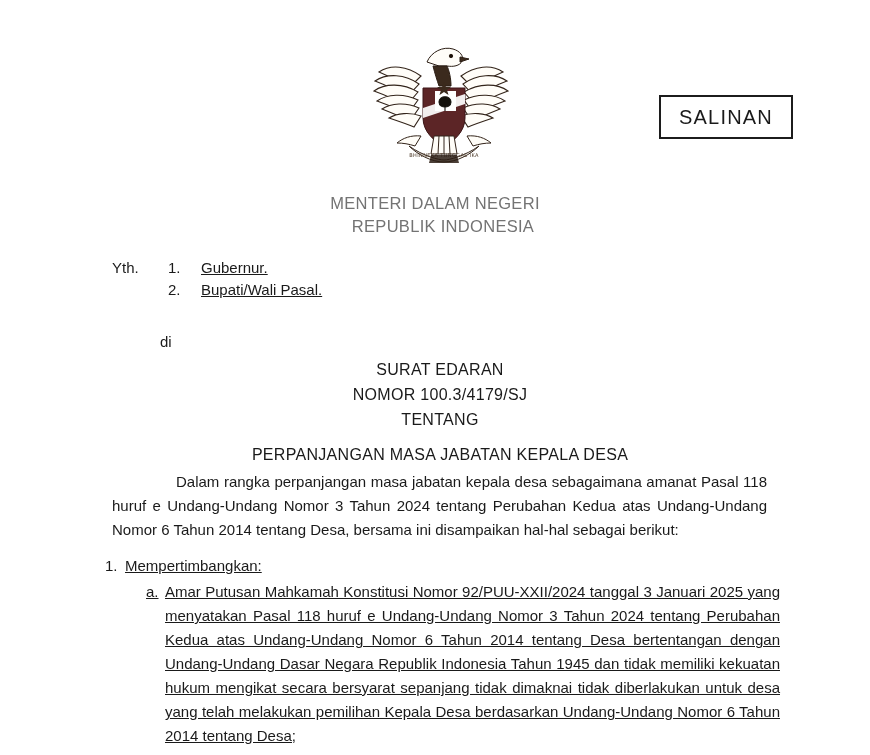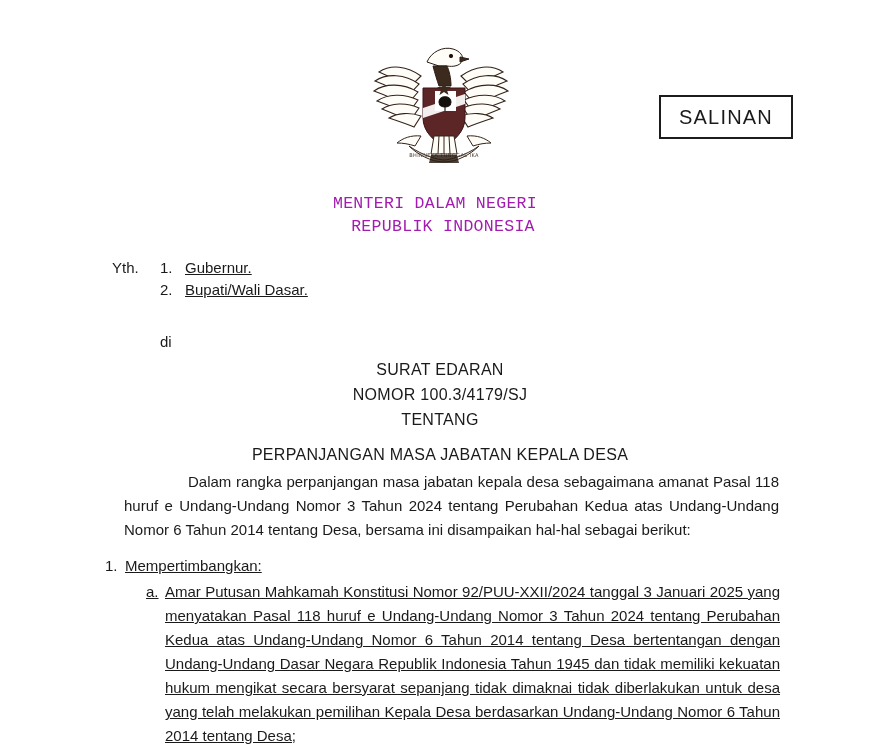--- a/index.html
+++ b/index.html
@@ -62,39 +62,39 @@
     position: absolute;
     left: 0;
     top: 192px;
     width: 870px;
     text-align: center;
     line-height: 23px;
   }
   .ministry .line {
     font-size: 16.5px;
     letter-spacing: 0.3px;
-    color: #a21caf;
-    font-family: Liberation Mono, monospace;
+    color: #737373;
   }
   .ministry .line.second {
     padding-left: 16px;
   }
 
   
   .addressee {
     position: absolute;
     left: 112px;
     top: 257px;
     width: 420px;
     font-size: 15px;
     line-height: 22px;
   }
   .addr-row {
     display: flex;
     align-items: center;
+    gap: 8px;
   }
   .addr-label {
     width: 48px;
     flex: 0 0 48px;
   }
   .addr-num {
     width: 25px;
     flex: 0 0 25px;
   }
   .addr-name {
@@ -134,21 +134,21 @@
     top: 470px;
     width: 662px;
     font-size: 15px;
     line-height: 24px;
   }
 
   .para {
     text-align: justify;
     text-justify: inter-word;
     text-indent: 64px;
-    margin: 0 0 0 19px;
+    margin: 0 0 0 7px;
     width: 655px;
   }
 
   .num-item {
     display: flex;
     margin-top: 12px;
   }
   .num-marker {
     flex: 0 0 20px;
     width: 20px;
@@ -248,21 +248,21 @@
 
   <div class="addressee">
     <div class="addr-row">
       <span class="addr-label">Yth.</span>
       <span class="addr-num">1.</span>
       <span class="addr-name">Gubernur.</span>
     </div>
     <div class="addr-row">
       <span class="addr-label"></span>
       <span class="addr-num">2.</span>
-      <span class="addr-name">Bupati/Wali Dasar.</span>
+      <span class="addr-name">Bupati/Wali Pasal.</span>
     </div>
     <div class="addr-di">di</div>
   </div>
 
   <div class="title-block">
     <div class="tline">SURAT EDARAN</div>
     <div class="tline">NOMOR 100.3/4179/SJ</div>
     <div class="tline">TENTANG</div>
     <div class="tline subject">PERPANJANGAN MASA JABATAN KEPALA DESA</div>
   </div>

